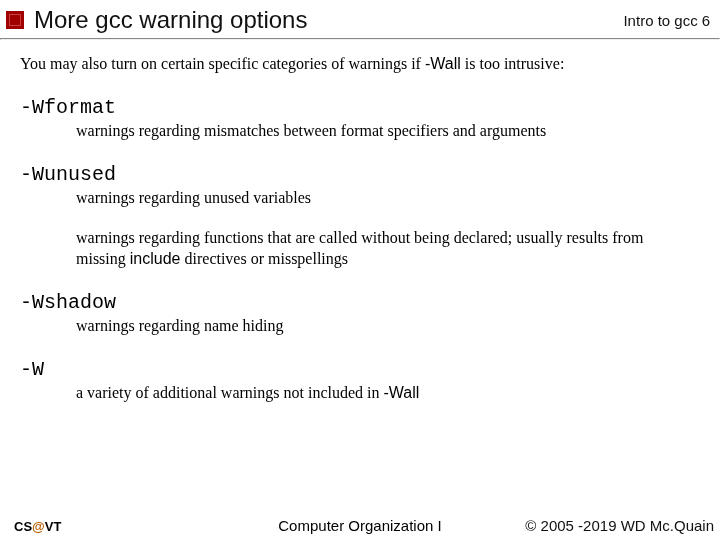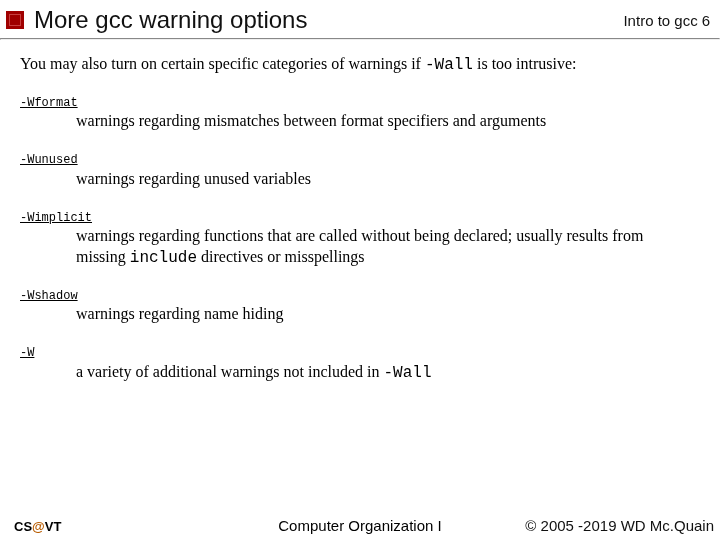--- a/index.html
+++ b/index.html
@@ -8,23 +8,23 @@
   .header { display: flex; align-items: center; padding: 6px 10px 4px 6px; }
   .bullet { width: 18px; height: 18px; background: #a00000; margin-right: 10px; flex: 0 0 auto; position: relative; }
   .bullet::after { content: ""; position: absolute; inset: 3px; border: 1px solid #c84040; }
   .title { font-size: 24px; font-family: Arial, Helvetica, sans-serif; font-weight: 400; color: #111; flex: 1; }
   .header-right { font-family: Arial, Helvetica, sans-serif; font-size: 15px; color: #111; display: flex; align-items: baseline; }
   .page-num { margin-left: 4px; }
   .rule { border-top: 1px solid #888; margin: 0; }
   .body { padding: 14px 18px 0 20px; font-size: 16px; line-height: 1.3; }
   .intro { margin-bottom: 20px; }
   .option { margin-bottom: 20px; }
-  .flag { font-family: "Courier New", Courier, monospace; font-size: 12px; text-decoration: underline; }
+  .flag { font-family: "Courier New", Courier, monospace; font-size: 20px; }
   .desc { padding-left: 56px; max-width: 660px; }
-  .desc .code, .intro .code { font-family: Liberation Mono, monospace; }
+  .desc .code, .intro .code { font-family: Liberation Sans, sans-serif; }
   .footer { position: absolute; bottom: 6px; left: 0; right: 0; display: flex; align-items: flex-end; padding: 0 6px 0 14px; font-family: Arial, Helvetica, sans-serif; }
   .footer-left { font-size: 13px; font-weight: bold; }
   .footer-left .at { color: #b85c00; }
   .footer-center { position: absolute; left: 0; right: 0; text-align: center; font-size: 15px; font-weight: 400; }
   .footer-right { margin-left: auto; font-size: 15px; color: #111; z-index: 1; margin-top: 32px; }
 </style>
 </head>
 <body>
 
 <div class="slide">
@@ -51,21 +51,20 @@
     </div>
 
     <div class="option">
       <div class="flag">-Wunused</div>
       <div class="desc">
         <span>warnings regarding unused variables</span><span class="code"></span><span></span>
       </div>
     </div>
 
     <div class="option">
-      <div class="flag">-Wimplicit</div>
       <div class="desc">
         <span>warnings regarding functions that are called without being declared; usually results from missing </span><span class="code">include</span><span> directives or misspellings</span>
       </div>
     </div>
 
     <div class="option">
     </div>
 
     <div class="option">
       <div class="flag">-Wshadow</div>

